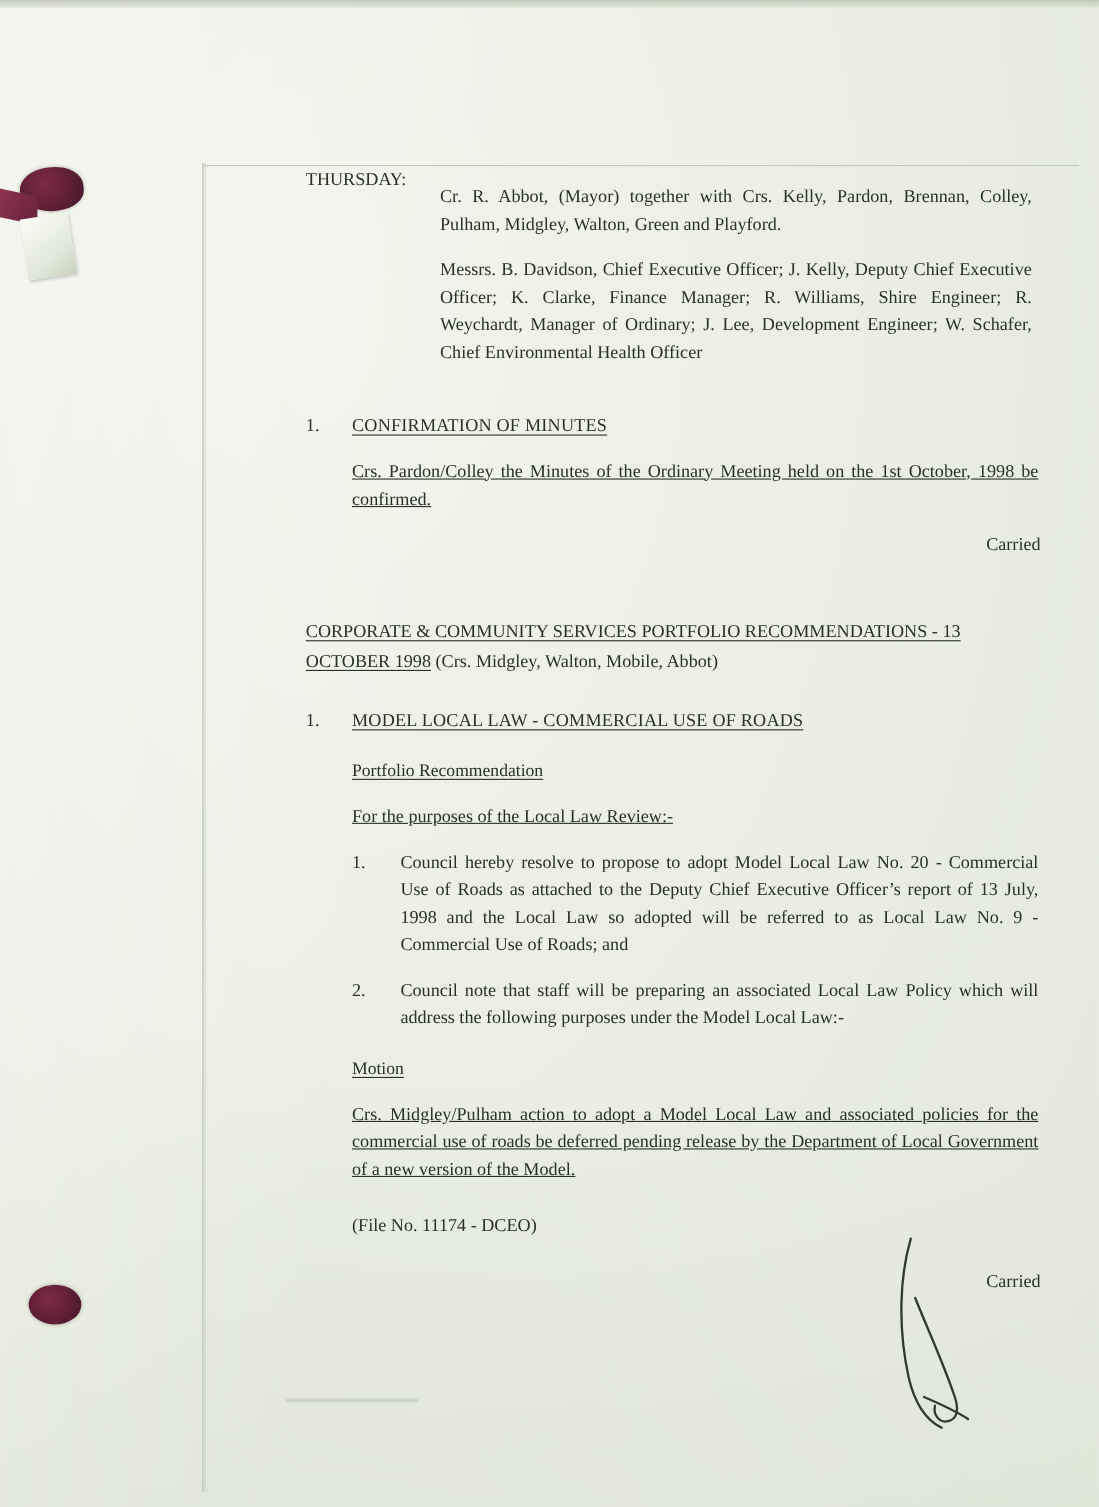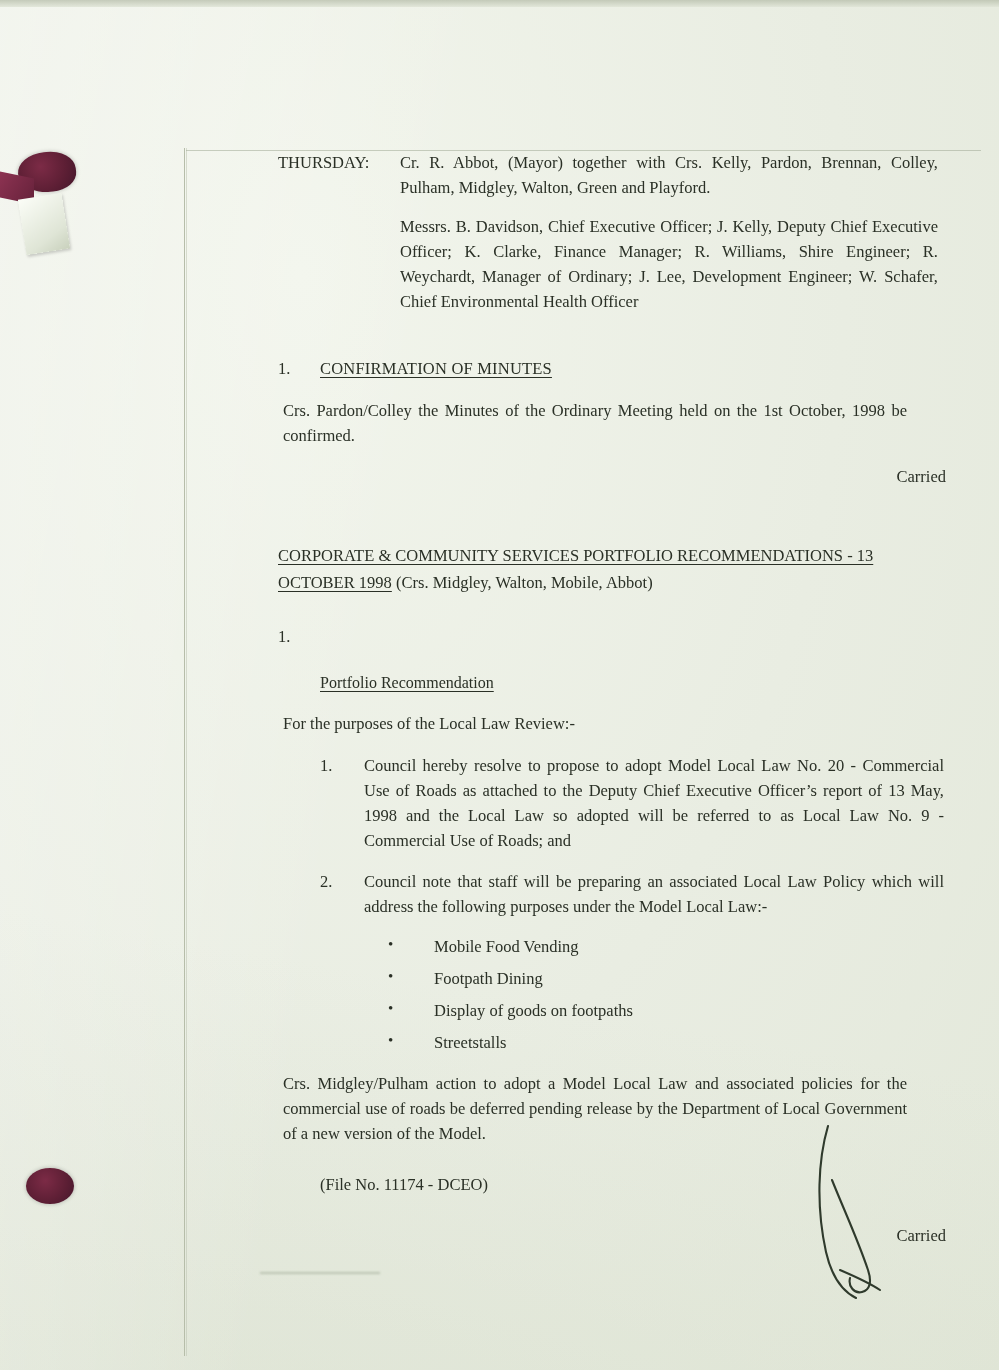--- a/index.html
+++ b/index.html
@@ -135,21 +135,21 @@
   }
   .present-label {
     width: 122px;
     flex: 0 0 122px;
   }
   .present-body {
     flex: 1 1 auto;
     text-align: justify;
   }
   .present-body p {
-    margin: 0 0 14px 0;
+    margin: 16px 0 14px 0;
     text-align: justify;
   }
 
   
   .sec {
     display: flex;
     margin-top: 28px;
     margin-left: 42px;
     width: 666px;
   }
@@ -157,24 +157,25 @@
     width: 42px;
     flex: 0 0 42px;
   }
   .sec-title {
     text-decoration: underline;
     text-underline-offset: 3px;
     letter-spacing: 0.2px;
   }
 
   .body-indent {
-    margin-left: 47px;
+    margin-left: 84px;
     width: 624px;
     margin-top: 16px;
     text-align: justify;
+    text-decoration: underline;
   }
 
   .carried {
     text-align: right;
     margin-top: 4px;
     margin-right: 2px;
   }
 
   .portfolio-head {
     margin-top: 54px;
@@ -296,43 +297,39 @@
 
   <p class="body-indent">Crs. Pardon/Colley the Minutes of the Ordinary Meeting held on the 1st October, 1998 be confirmed.</p>
   <p class="carried">Carried</p>
 
   <div class="portfolio-head">
     <span class="ul">CORPORATE &amp; COMMUNITY SERVICES PORTFOLIO RECOMMENDATIONS - 13 OCTOBER 1998</span><span> (Crs. Midgley, Walton, Mobile, Abbot)</span>
   </div>
 
   <div class="sec">
     <div class="sec-num">1.</div>
+    <div class="sec-title">MODEL LOCAL LAW - COMMERCIAL USE OF ROADS</div>
   </div>
 
   <div class="sub-head">Portfolio Recommendation</div>
 
   <p class="body-indent">For the purposes of the Local Law Review:-</p>
 
   <div class="list-item">
     <div class="list-num">1.</div>
-    <div class="list-text">Council hereby resolve to propose to adopt Model Local Law No. 20 - Commercial Use of Roads as attached to the Deputy Chief Executive Officer’s report of 13 May, 1998 and the Local Law so adopted will be referred to as Local Law No. 9 - Commercial Use of Roads; and</div>
+    <div class="list-text">Council hereby resolve to propose to adopt Model Local Law No. 20 - Commercial Use of Roads as attached to the Deputy Chief Executive Officer’s report of 13 July, 1998 and the Local Law so adopted will be referred to as Local Law No. 9 - Commercial Use of Roads; and</div>
   </div>
 
   <div class="list-item">
     <div class="list-num">2.</div>
     <div class="list-text">Council note that staff will be preparing an associated Local Law Policy which will address the following purposes under the Model Local Law:-</div>
   </div>
 
-  <ul class="bullets">
-    <li>Mobile Food Vending</li>
-    <li>Footpath Dining</li>
-    <li>Display of goods on footpaths</li>
-    <li>Streetstalls</li>
-  </ul>
-
+
+  <div class="sub-head">Motion</div>
 
   <p class="body-indent">Crs. Midgley/Pulham action to adopt a Model Local Law and associated policies for the commercial use of roads be deferred pending release by the Department of Local Government of a new version of the Model.</p>
 
   <div class="file-no">(File No.  11174 - DCEO)</div>
 
   <div class="carried2">Carried</div>
 </div>
 
 <svg class="signature" viewBox="0 0 120 190" xmlns="http://www.w3.org/2000/svg">
   <g fill="none" stroke="#2f3a2c" stroke-width="2.1" stroke-linecap="round">

